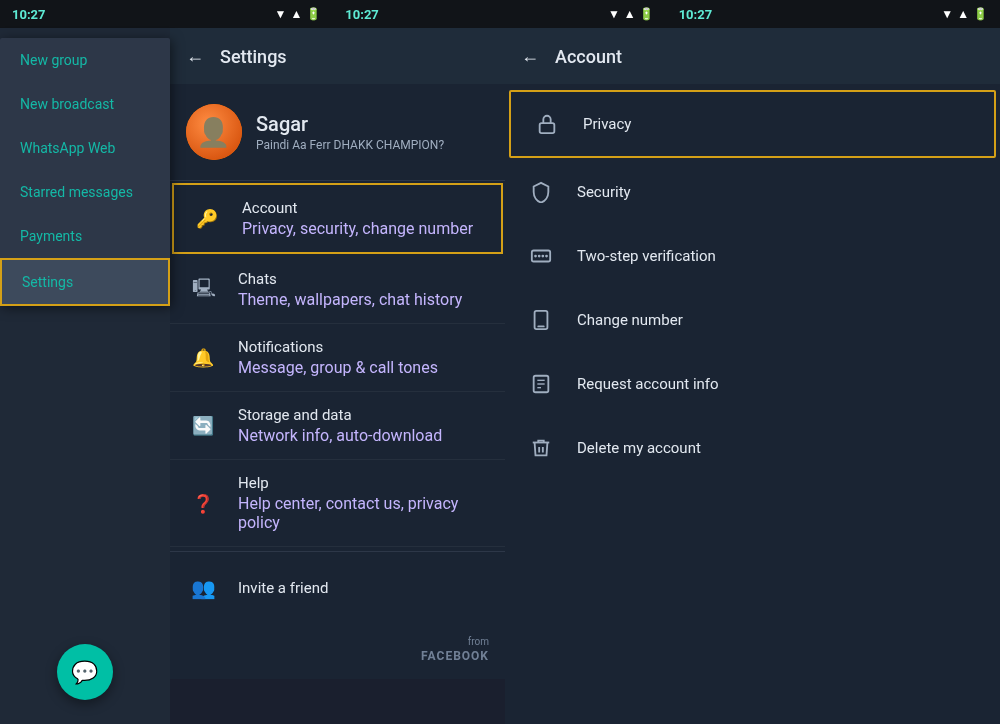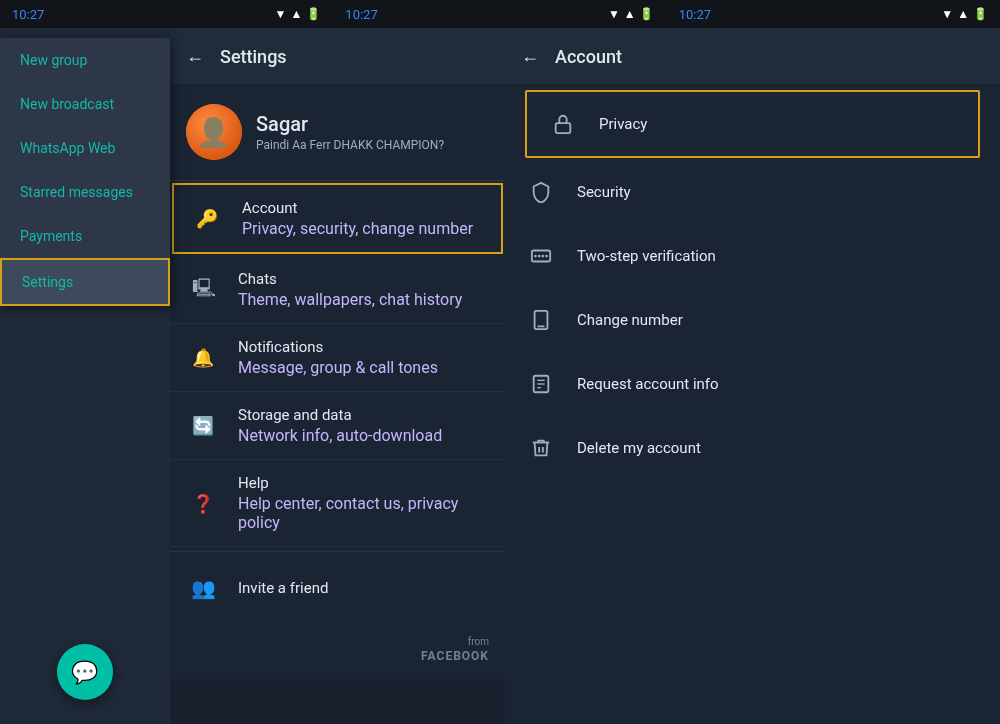--- a/index.html
+++ b/index.html
@@ -23,23 +23,23 @@
     .status-bar {
       flex: 1;
       height: 28px;
       display: flex;
       align-items: center;
       justify-content: space-between;
       padding: 0 12px;
       background: #111418;
     }
     .status-time {
-      color: #3b82f6;
+      color: #5eead4;
       font-size: 13px;
-      font-weight: 400;
+      font-weight: 700;
     }
     .status-icons {
       display: flex;
       align-items: center;
       gap: 4px;
     }
 
     
     .main-layout {
       display: flex;
@@ -312,21 +312,21 @@
     }
     .account-item {
       display: flex;
       align-items: center;
       padding: 16px 20px;
       gap: 20px;
       cursor: pointer;
     }
     .account-item.highlighted {
       border: 2.5px solid #d4a017;
-      margin: 2px 20px;
+      margin: 2px 4px;
       border-radius: 2px;
     }
     .account-icon {
       width: 32px;
       height: 32px;
       display: flex;
       align-items: center;
       justify-content: center;
       color: #a0aec0;
       font-size: 18px;

